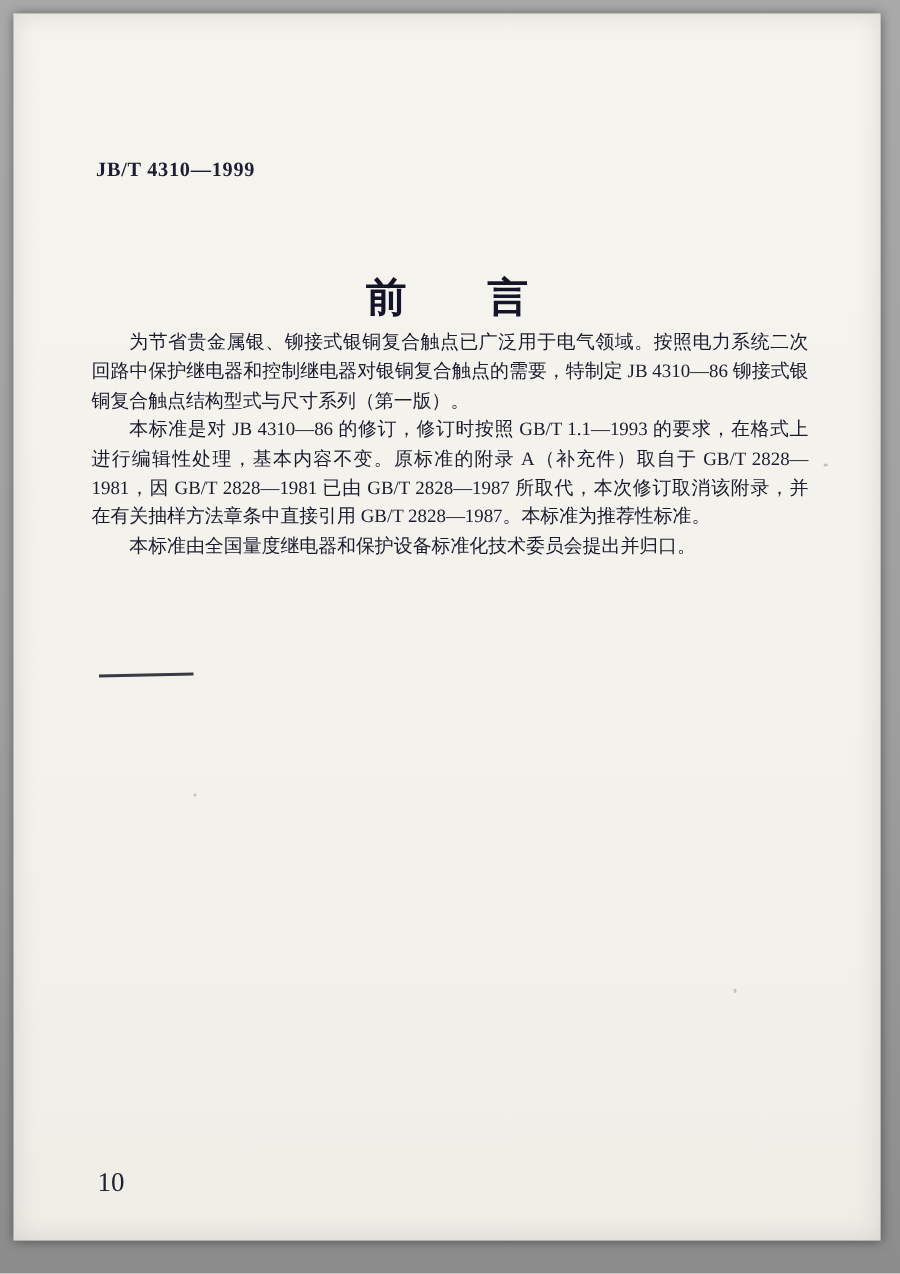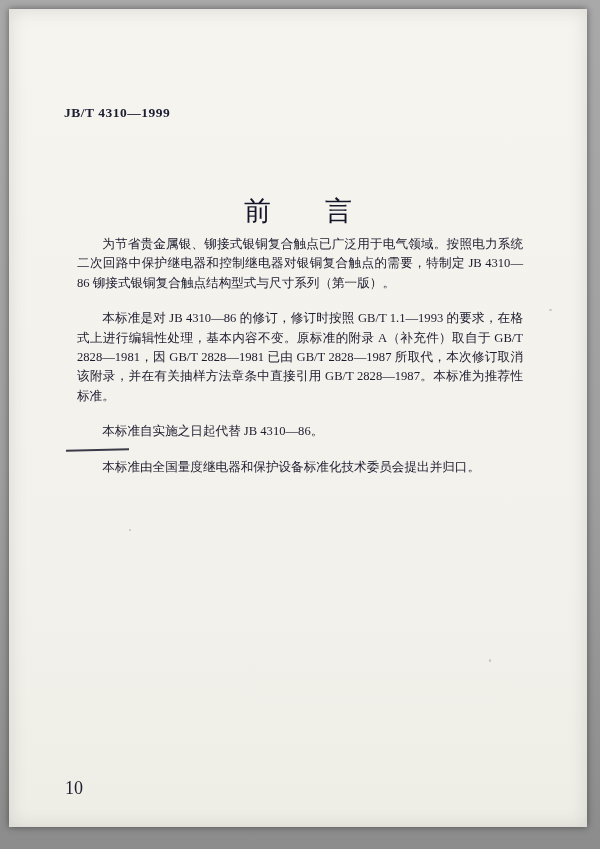--- a/index.html
+++ b/index.html
@@ -33,37 +33,37 @@
     font-size: 13.5px;
     font-weight: bold;
     color: #1d1d33;
     letter-spacing: 0.5px;
   }
   .page-title {
     position: absolute;
     left: 0;
     right: 0;
     top: 168px;
-    margin: 16px;
+    margin: 3px;
     text-align: center;
     font-size: 27px;
-    font-weight: normal;
+    font-weight: bold;
     color: #15152a;
   }
   .foreword-body {
     position: absolute;
     left: 52px;
     right: 48px;
     top: 210px;
     color: #1b1b2e;
     font-size: 12.6px;
     line-height: 19.4px;
   }
   .foreword-body p {
-    margin: 16px;
+    margin: 0;
     text-indent: 2em;
     text-align: justify;
   }
   .divider-line {
     position: absolute;
     left: 57px;
     top: 440px;
     width: 63px;
     height: 0;
     border-top: 2px solid #3a3a48;
@@ -91,21 +91,20 @@
 
 <div class="scan-page">
 
   <div class="docnum">JB/T 4310—1999</div>
 
   <h1 class="page-title">前　　言</h1>
 
   <div class="foreword-body">
     <p>为节省贵金属银、铆接式银铜复合触点已广泛用于电气领域。按照电力系统二次回路中保护继电器和控制继电器对银铜复合触点的需要，特制定 JB 4310—86 铆接式银铜复合触点结构型式与尺寸系列（第一版）。</p>
     <p>本标准是对 JB 4310—86 的修订，修订时按照 GB/T 1.1—1993 的要求，在格式上进行编辑性处理，基本内容不变。原标准的附录 A（补充件）取自于 GB/T 2828—1981，因 GB/T 2828—1981 已由 GB/T 2828—1987 所取代，本次修订取消该附录，并在有关抽样方法章条中直接引用 GB/T 2828—1987。本标准为推荐性标准。</p>
-    <p>本标准自实施之日起代替 JB 4310—86。</p>
     <p>本标准由全国量度继电器和保护设备标准化技术委员会提出并归口。</p>
   </div>
 
   <div class="divider-line"></div>
 
   <div class="page-number">10</div>
 
   <span class="speck s1"></span>
   <span class="speck s2"></span>
   <span class="speck s3"></span>

